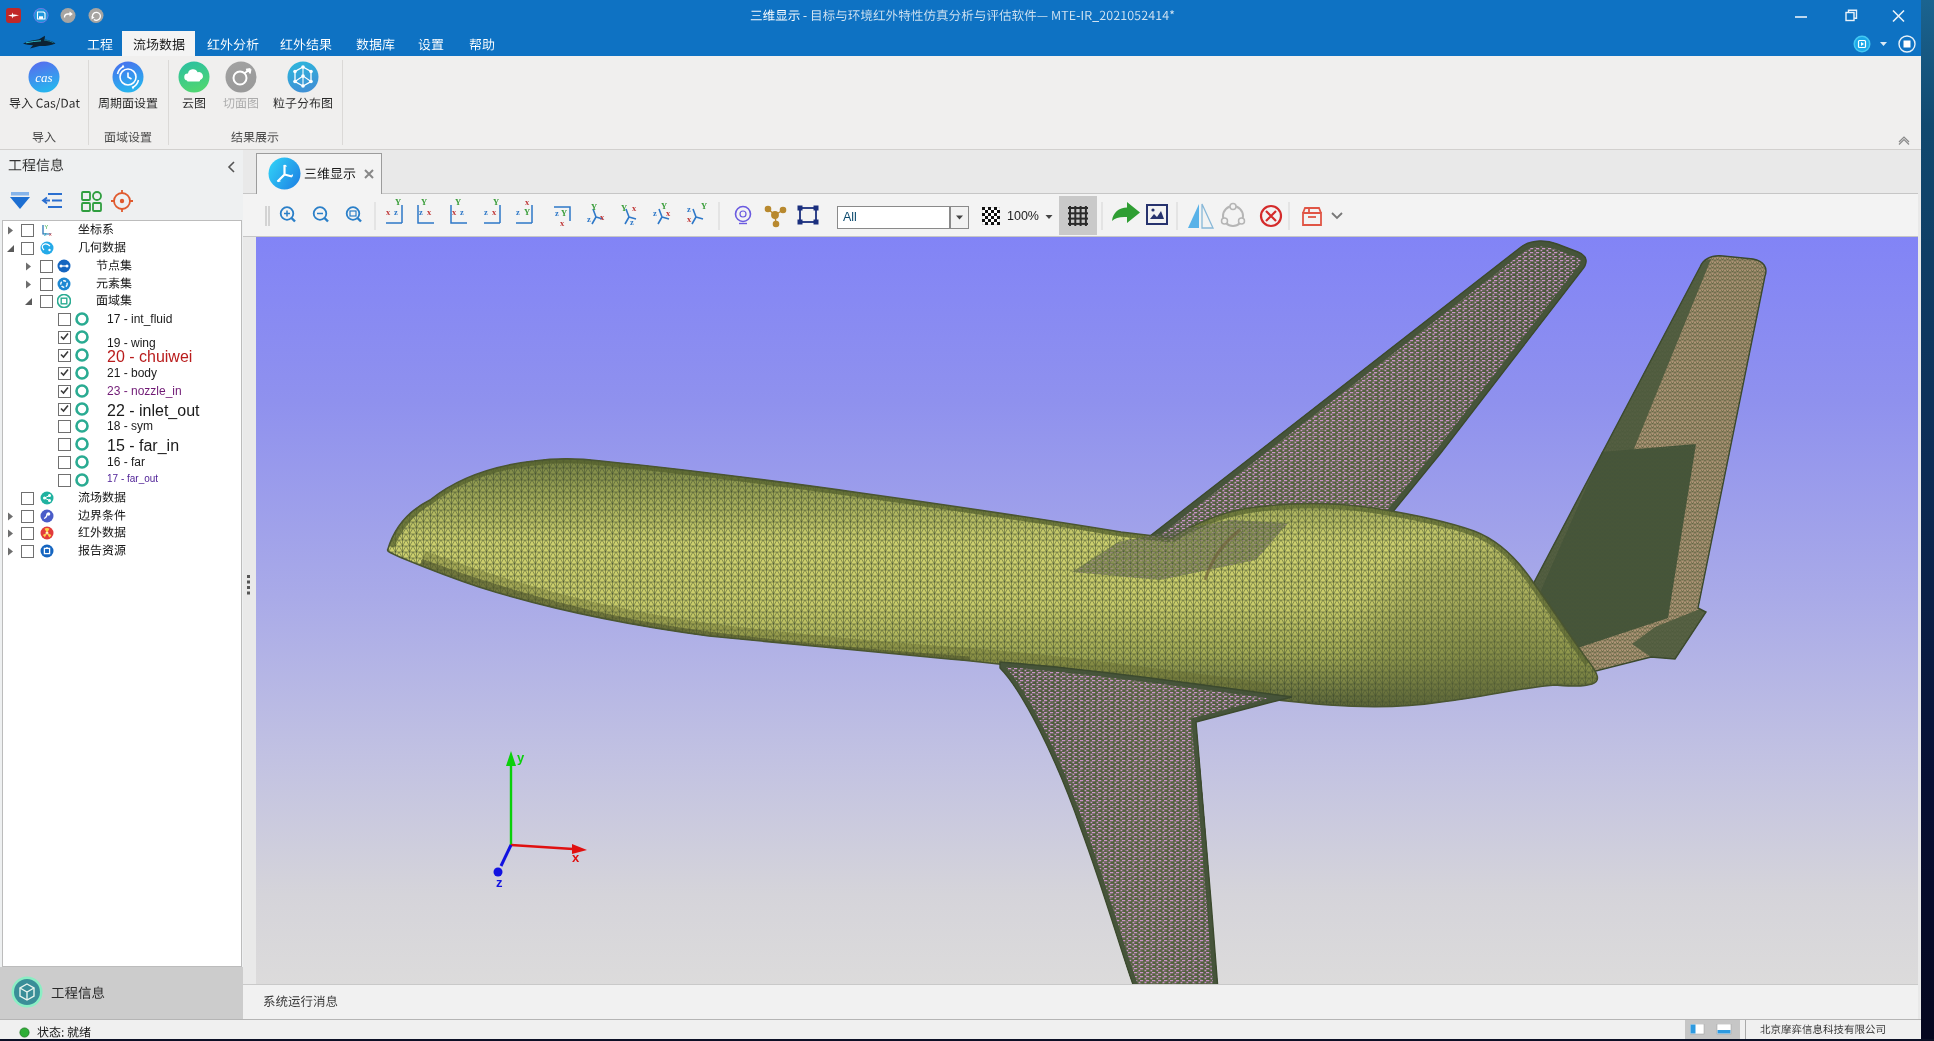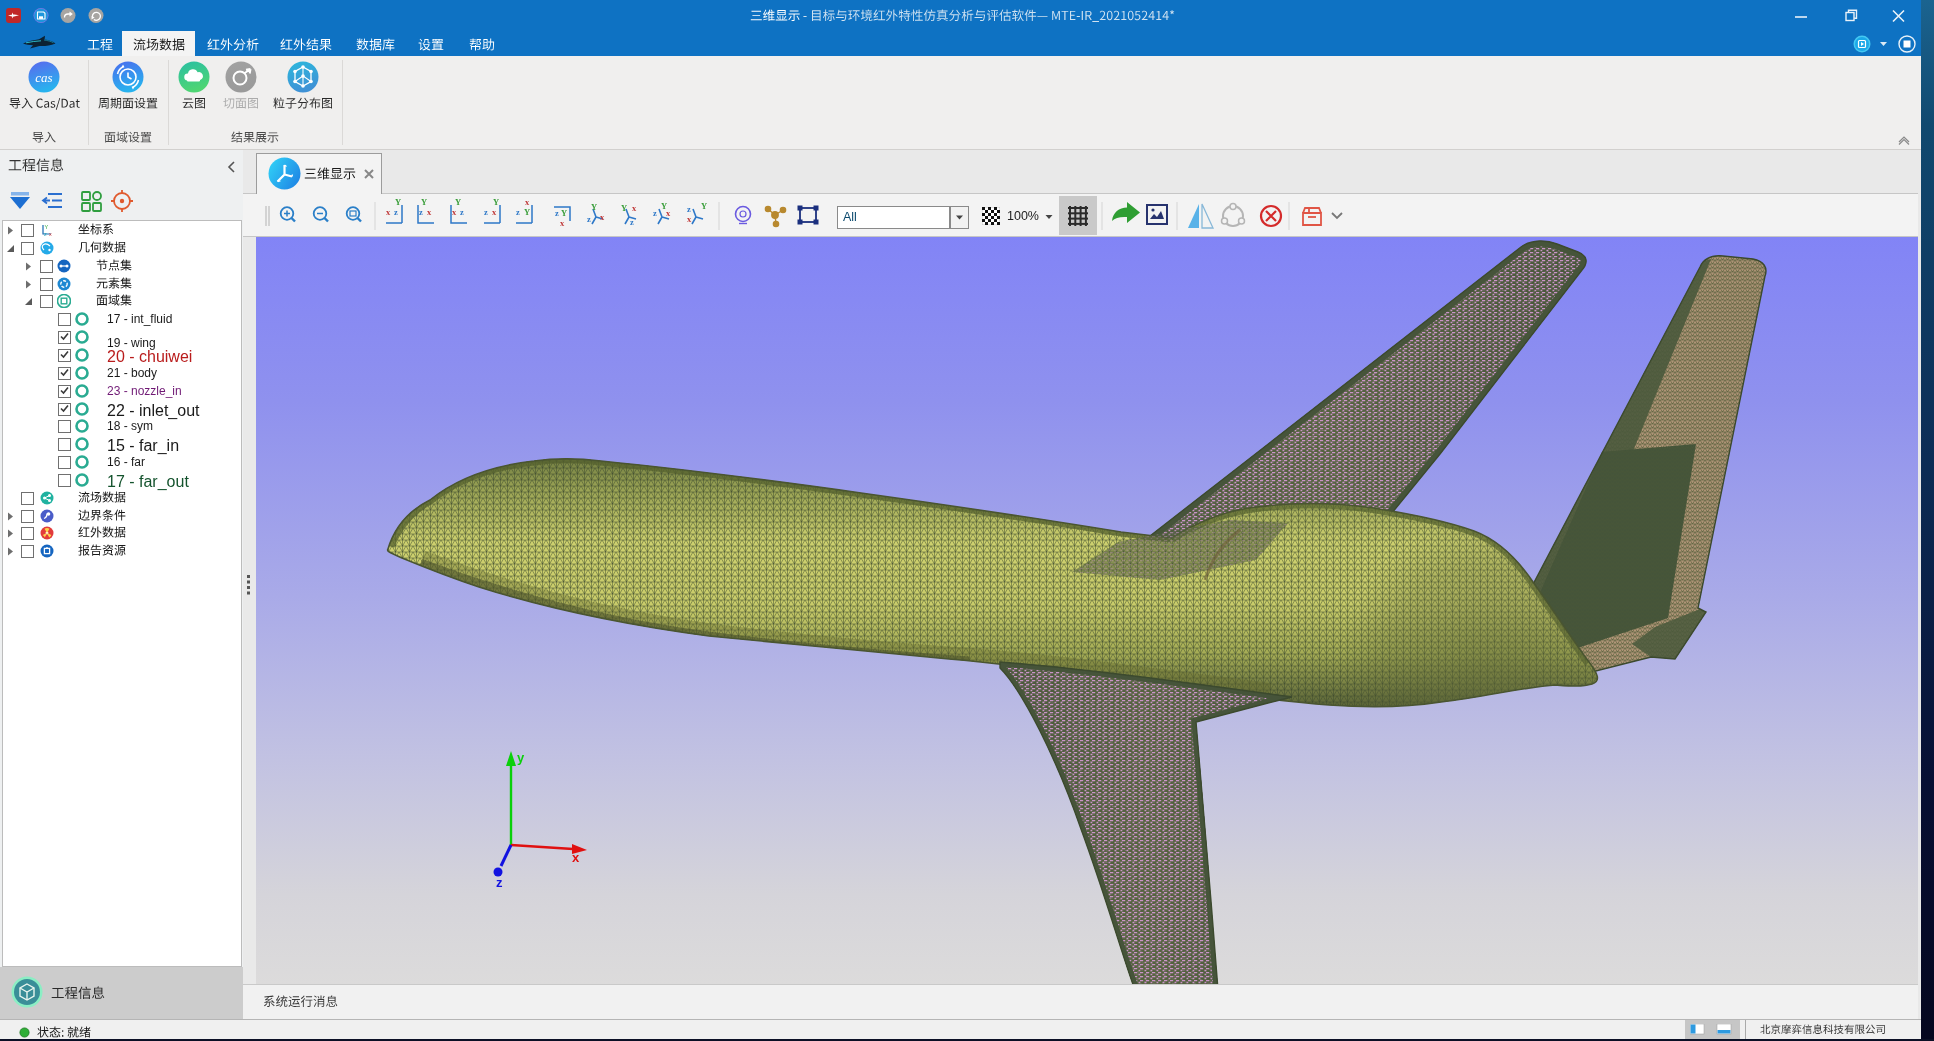--- a/index.html
+++ b/index.html
@@ -301,21 +301,21 @@
 <div class="a" style="left:107px;top:437px;font-size:16px;color:#1a1a1a;white-space:nowrap">15 - far_in</div>
 <div class="a" style="left:58px;top:455.5px;width:13px;height:13px;background:#fff;border:1px solid #707070"></div>
 <svg class="a" style="left:75px;top:455px" width="14" height="14" viewBox="0 0 14 14">
     <circle cx="7" cy="7" r="5.5" fill="#fff" stroke="#2aab92" stroke-width="2.6"></circle>
   </svg>
 <div class="a" style="left:107px;top:455px;font-size:12px;color:#1a1a1a;white-space:nowrap">16 - far</div>
 <div class="a" style="left:58px;top:473.5px;width:13px;height:13px;background:#fff;border:1px solid #707070"></div>
 <svg class="a" style="left:75px;top:473px" width="14" height="14" viewBox="0 0 14 14">
     <circle cx="7" cy="7" r="5.5" fill="#fff" stroke="#2aab92" stroke-width="2.6"></circle>
   </svg>
-<div class="a" style="left:107px;top:473px;font-size:16px;color:#14532d;white-space:nowrap">17 - far_out</div>
+<div class="a" style="left:107px;top:473px;font-size:10px;color:#4c1d95;white-space:nowrap">17 - far_out</div>
 <div class="a" style="left:21px;top:491.5px;width:13px;height:13px;background:#fff;border:1px solid #707070"></div>
 <svg class="a" style="left:40px;top:491px" width="14" height="14" viewBox="0 0 14 14">
     <circle cx="7" cy="7" r="6.5" fill="#20b2a0"></circle>
     <circle cx="9.5" cy="4.5" r="1.5" fill="#fff"></circle>
     <circle cx="9.5" cy="9.5" r="1.5" fill="#fff"></circle>
     <circle cx="4.5" cy="7" r="1.5" fill="#fff"></circle>
     <path d="M4.5,7 L9.5,4.5 M4.5,7 L9.5,9.5" stroke="#fff" stroke-width="1"></path>
   </svg>
 <svg style="position:absolute;left:78px;top:491px" width="50" height="14" viewBox="0 0 50 14">
     <path d="M6.9 -4.3V0.4H7.7V-4.3ZM4.8 -4.3V-3.1C4.8 -2 4.6 -0.7 3.2 0.3C3.4 0.5 3.7 0.7 3.8 0.9C5.4 -0.2 5.6 -1.8 5.6 -3.1V-4.3ZM9.1 -4.3V-0.5C9.1 0.2 9.1 0.4 9.3 0.6C9.5 0.7 9.7 0.8 10 0.8C10.1 0.8 10.4 0.8 10.5 0.8C10.8 0.8 11 0.7 11.1 0.6C11.3 0.5 11.4 0.4 11.4 0.2C11.5 -0.1 11.5 -0.7 11.6 -1.2C11.4 -1.3 11.1 -1.4 10.9 -1.6C10.9 -1 10.9 -0.6 10.9 -0.3C10.9 -0.2 10.8 -0.1 10.8 -0C10.7 0 10.6 0 10.5 0C10.4 0 10.2 0 10.2 0C10.1 0 10 0 10 -0C9.9 -0.1 9.9 -0.2 9.9 -0.4V-4.3ZM1 -9.3C1.7 -8.9 2.6 -8.2 3.1 -7.7L3.6 -8.4C3.2 -8.9 2.3 -9.5 1.5 -9.9ZM0.5 -6C1.2 -5.6 2.2 -5.1 2.7 -4.7L3.2 -5.4C2.7 -5.8 1.7 -6.3 1 -6.6ZM0.8 0.2 1.5 0.8C2.2 -0.3 3.1 -1.8 3.7 -3.1L3.1 -3.7C2.4 -2.3 1.4 -0.7 0.8 0.2ZM6.7 -9.9C6.9 -9.5 7.1 -9 7.2 -8.5H3.8V-7.7H6.2C5.7 -7.1 5 -6.2 4.8 -6C4.5 -5.8 4.2 -5.7 4 -5.7C4 -5.4 4.2 -5 4.2 -4.8C4.5 -4.9 5.1 -5 10 -5.3C10.3 -5 10.5 -4.7 10.6 -4.4L11.4 -4.9C10.9 -5.6 10 -6.7 9.2 -7.5L8.6 -7.1C8.9 -6.8 9.2 -6.4 9.5 -6L5.7 -5.8C6.2 -6.4 6.7 -7.1 7.2 -7.7H11.3V-8.5H8.2C8 -9 7.8 -9.6 7.5 -10.1Z M16.9 -5.2C17 -5.3 17.4 -5.4 18 -5.4H18.8C18.3 -4 17.5 -2.9 16.4 -2.2L16.2 -2.9L14.9 -2.4V-6.3H16.2V-7.2H14.9V-9.9H14.1V-7.2H12.6V-6.3H14.1V-2.1C13.5 -1.9 12.9 -1.7 12.4 -1.5L12.7 -0.6C13.8 -1 15.1 -1.6 16.4 -2.1L16.4 -2.2C16.5 -2.1 16.9 -1.8 17 -1.7C18.2 -2.5 19.1 -3.8 19.7 -5.4H20.7C19.9 -2.8 18.6 -0.8 16.5 0.4C16.8 0.6 17.1 0.8 17.2 0.9C19.3 -0.4 20.7 -2.5 21.5 -5.4H22.3C22.1 -1.8 21.9 -0.5 21.6 -0.1C21.4 0 21.3 0.1 21.1 0C20.9 0 20.5 0 20 0C20.1 0.2 20.2 0.6 20.2 0.9C20.7 0.9 21.2 0.9 21.5 0.9C21.9 0.8 22.1 0.7 22.3 0.4C22.8 -0.1 23 -1.5 23.3 -5.8C23.3 -5.9 23.3 -6.2 23.3 -6.2H18.5C19.6 -7 20.9 -7.9 22.2 -9.1L21.5 -9.6L21.3 -9.5H16.5V-8.7H20.4C19.3 -7.7 18.2 -6.9 17.8 -6.6C17.3 -6.3 16.8 -6.1 16.5 -6.1C16.7 -5.8 16.9 -5.4 16.9 -5.2Z M29.3 -9.9C29.1 -9.4 28.7 -8.7 28.4 -8.3L29 -8C29.3 -8.4 29.7 -9 30.1 -9.5ZM25.1 -9.5C25.4 -9 25.7 -8.4 25.8 -7.9L26.5 -8.2C26.4 -8.7 26.1 -9.3 25.7 -9.8ZM28.9 -3.1C28.6 -2.5 28.3 -2 27.8 -1.5C27.3 -1.7 26.9 -2 26.4 -2.2C26.6 -2.4 26.8 -2.8 27 -3.1ZM25.3 -1.8C25.9 -1.6 26.6 -1.3 27.2 -1C26.4 -0.4 25.5 -0.1 24.5 0.2C24.6 0.3 24.8 0.6 24.9 0.9C26 0.6 27 0.1 27.9 -0.6C28.3 -0.4 28.7 -0.1 28.9 0.1L29.5 -0.5C29.2 -0.7 28.9 -0.9 28.5 -1.1C29.1 -1.8 29.6 -2.7 29.9 -3.7L29.4 -3.9L29.3 -3.9H27.3L27.6 -4.5L26.8 -4.6C26.7 -4.4 26.6 -4.1 26.5 -3.9H24.8V-3.1H26.1C25.8 -2.6 25.6 -2.2 25.3 -1.8ZM27.1 -10.1V-7.8H24.6V-7.1H26.8C26.2 -6.3 25.3 -5.6 24.5 -5.2C24.6 -5.1 24.9 -4.7 25 -4.5C25.7 -4.9 26.5 -5.6 27.1 -6.3V-4.8H27.9V-6.5C28.5 -6.1 29.2 -5.5 29.5 -5.2L30 -5.9C29.7 -6.1 28.7 -6.7 28.1 -7.1H30.4V-7.8H27.9V-10.1ZM31.5 -10C31.2 -7.9 30.7 -5.9 29.8 -4.6C30 -4.5 30.3 -4.2 30.5 -4C30.8 -4.5 31 -5 31.3 -5.6C31.5 -4.4 31.9 -3.3 32.3 -2.4C31.7 -1.2 30.7 -0.4 29.4 0.3C29.6 0.4 29.8 0.8 29.9 1C31.1 0.3 32.1 -0.5 32.8 -1.5C33.4 -0.5 34.1 0.3 35.1 0.9C35.2 0.6 35.5 0.3 35.7 0.1C34.7 -0.4 33.9 -1.3 33.3 -2.4C33.9 -3.6 34.3 -5.1 34.6 -6.9H35.4V-7.8H32C32.1 -8.4 32.3 -9.1 32.4 -9.9ZM33.7 -6.9C33.5 -5.5 33.2 -4.3 32.8 -3.3C32.3 -4.4 32 -5.6 31.8 -6.9Z M41.8 -2.9V1H42.6V0.5H46.3V0.9H47.1V-2.9H44.8V-4.3H47.5V-5.1H44.8V-6.4H47.1V-9.6H40.7V-5.9C40.7 -4 40.6 -1.4 39.4 0.4C39.6 0.5 40 0.8 40.1 0.9C41.1 -0.5 41.5 -2.6 41.6 -4.3H44V-2.9ZM41.6 -8.8H46.2V-7.2H41.6ZM41.6 -6.4H44V-5.1H41.6L41.6 -5.9ZM42.6 -0.3V-2.1H46.3V-0.3ZM38 -10.1V-7.7H36.5V-6.8H38V-4.2C37.4 -4 36.8 -3.8 36.3 -3.7L36.6 -2.8L38 -3.3V-0.2C38 0 37.9 0 37.8 0C37.7 0.1 37.2 0.1 36.7 0C36.8 0.3 36.9 0.7 36.9 0.9C37.7 0.9 38.1 0.9 38.4 0.7C38.7 0.6 38.8 0.3 38.8 -0.2V-3.6L40.2 -4L40.1 -4.8L38.8 -4.4V-6.8H40.2V-7.7H38.8V-10.1Z" transform="translate(0,10.6)" fill="#1a1a1a"></path>

